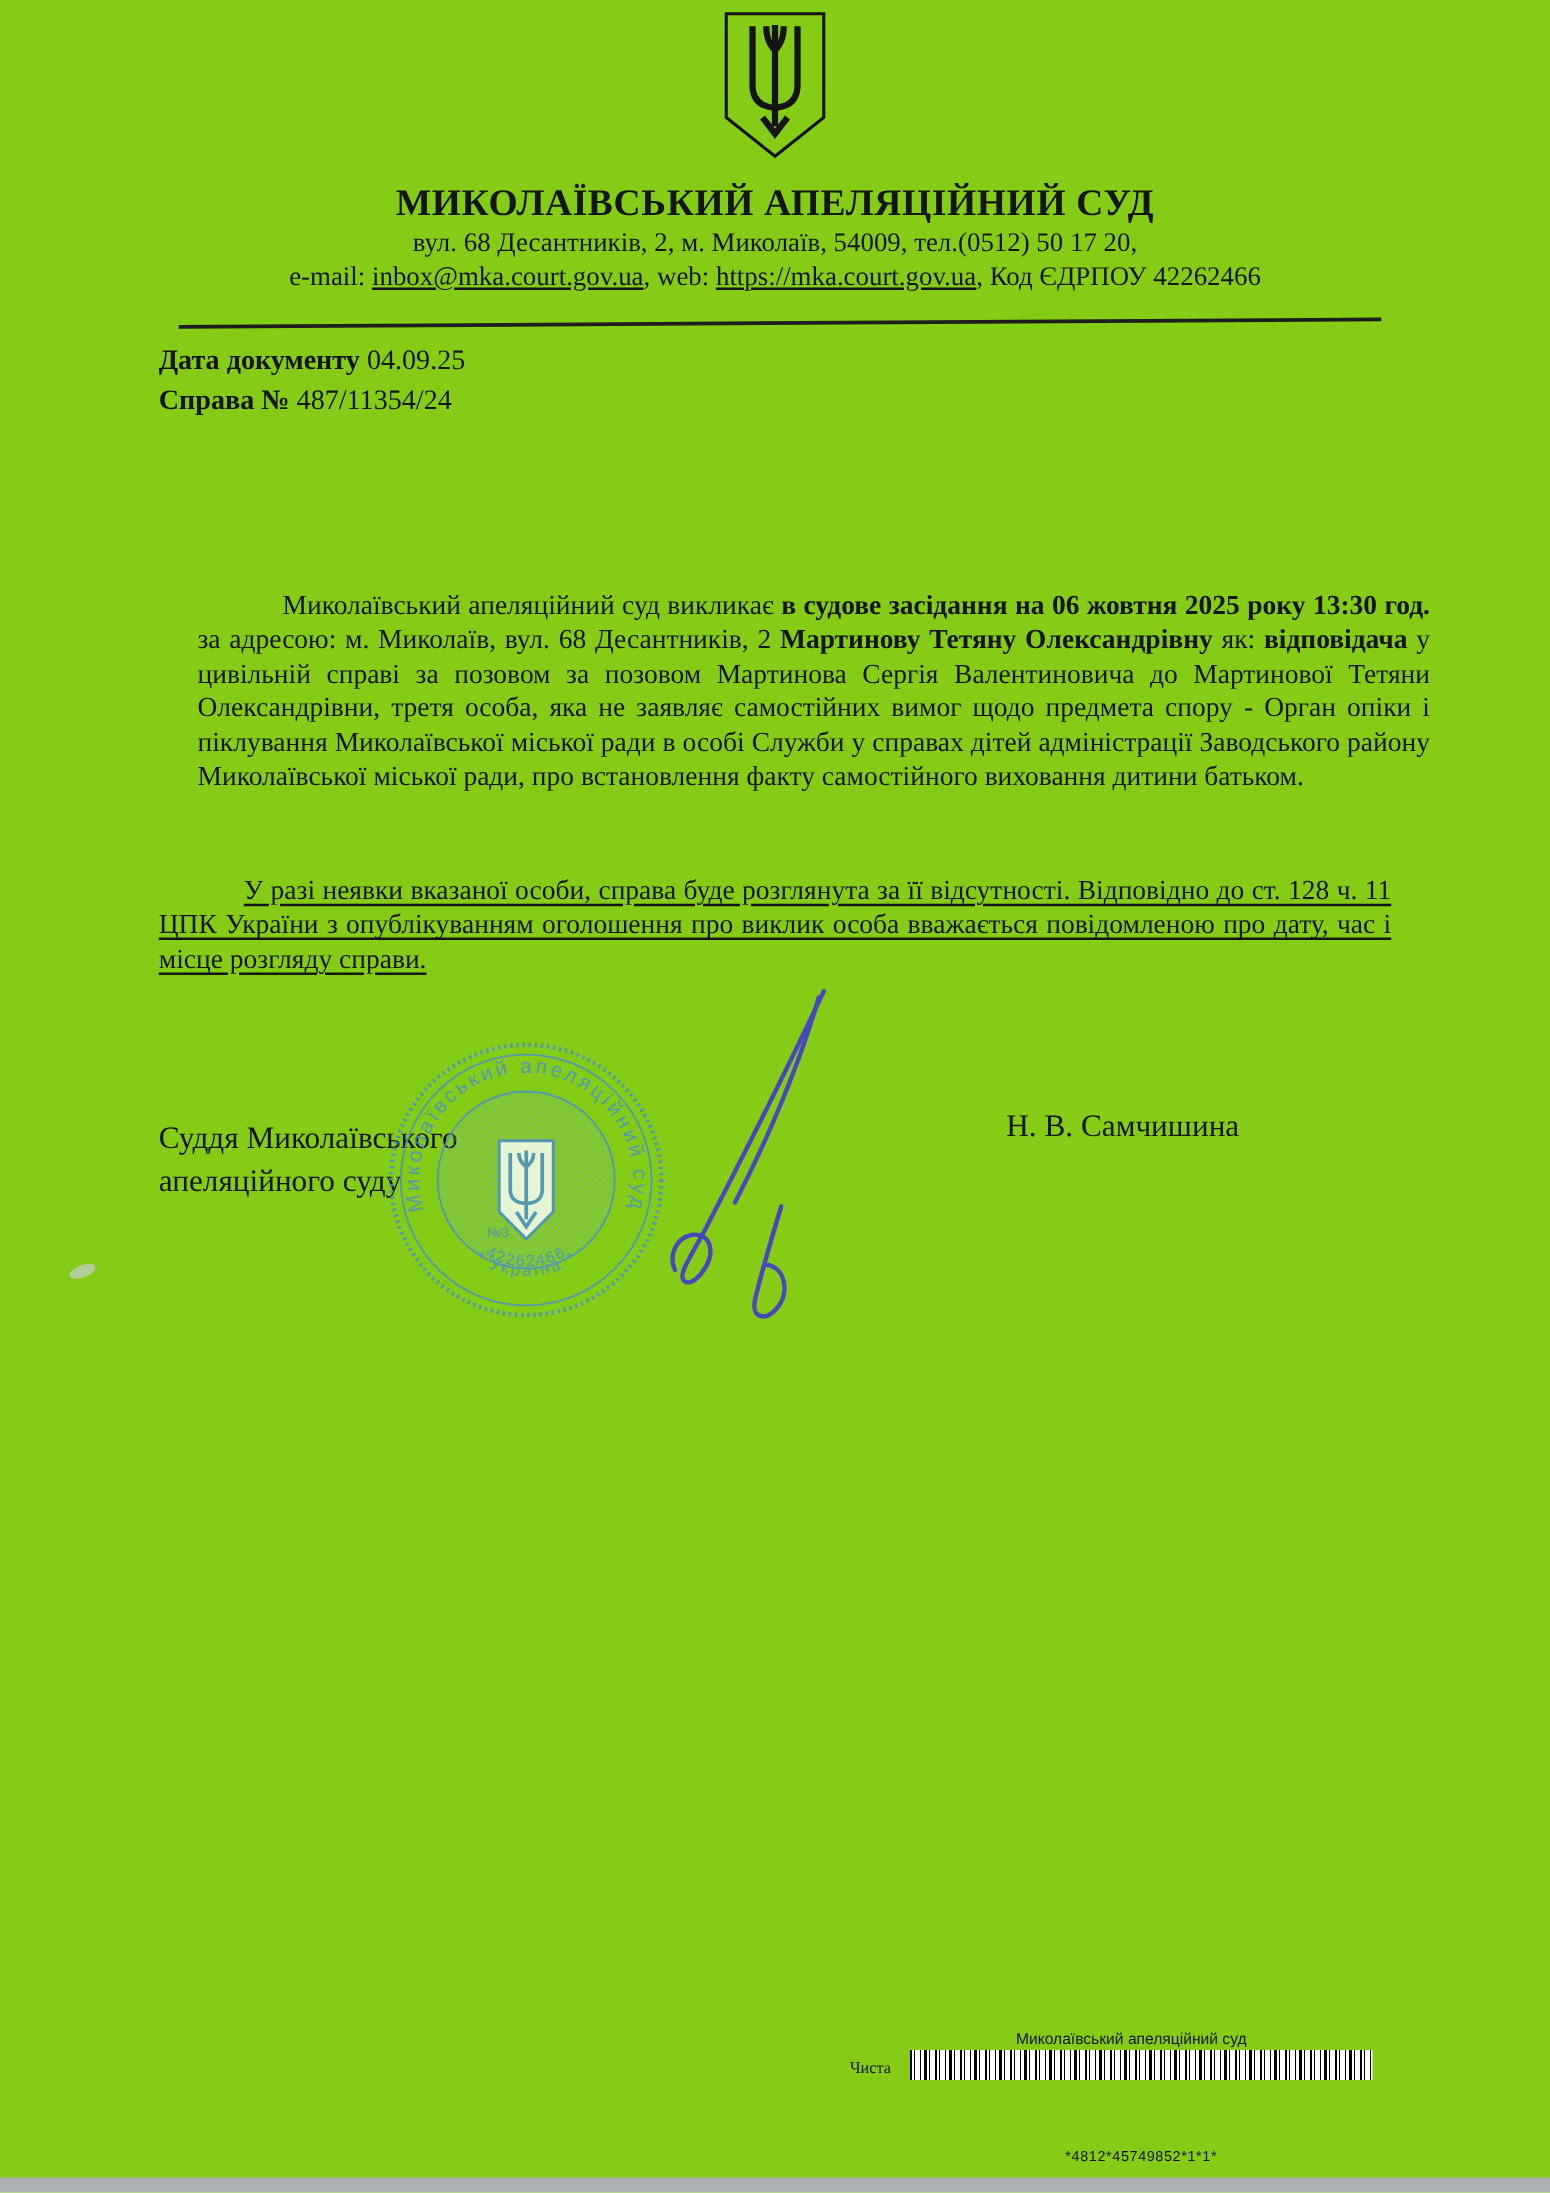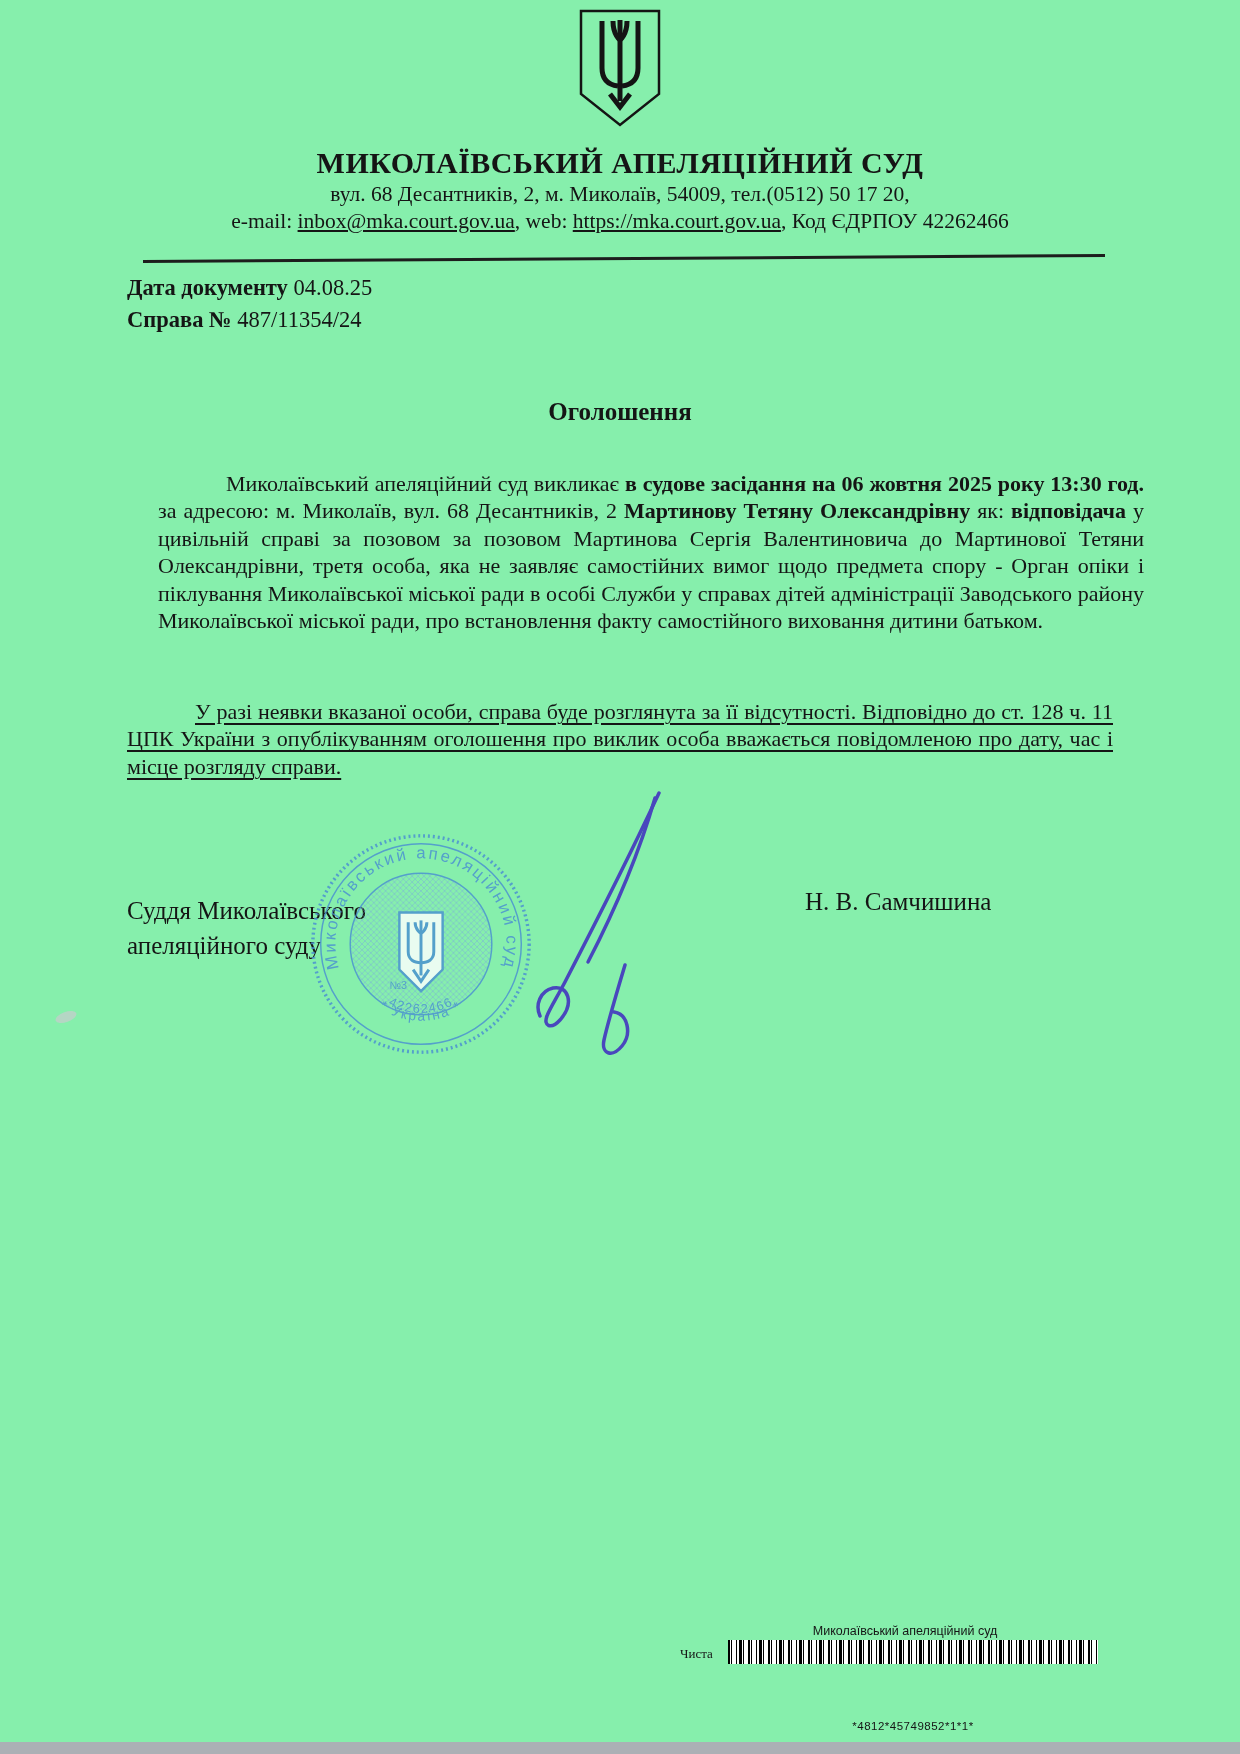--- a/index.html
+++ b/index.html
@@ -1,18 +1,18 @@
 <!DOCTYPE html>
 <html><head>
 <meta charset="utf-8">
 <style>
   html,body { margin:0; padding:0; background:#e8e8e8; }
   .page {
     position:relative; width:1240px; height:1754px; margin:0 auto;
-    background:#86efac; overflow:hidden;
+    background:#84cc16; overflow:hidden;
     font-family:"Liberation Serif","DejaVu Serif",serif; color:#151515;
   }
   .hdr { position:absolute; top:8px; left:0; width:100%; text-align:center; }
   .emblem { display:block; margin:0 auto; }
   .court-title { margin-top:16px; font-size:30px; font-weight:bold; letter-spacing:0.5px; }
   .court-line { font-size:21.5px; margin-top:2px; }
   .court-line a { color:#151515; text-decoration:underline; }
   .hr-line { position:absolute; left:143px; top:257px; width:962px; height:3px;
              background:#1d1d1d; transform:rotate(-0.35deg); }
   .meta { position:absolute; left:127px; top:272px; font-size:22.5px; line-height:32px; }
@@ -61,25 +61,24 @@
       </g>
     </svg>
     <div class="court-title">МИКОЛАЇВСЬКИЙ АПЕЛЯЦІЙНИЙ СУД</div>
     <div class="court-line">вул. 68 Десантників, 2, м. Миколаїв, 54009, тел.(0512) 50 17 20,</div>
     <div class="court-line"><span>e-mail: </span><a href="#">inbox@mka.court.gov.ua</a><span>, web: </span><a href="#">https://mka.court.gov.ua</a><span>, Код ЄДРПОУ 42262466</span></div>
   </div>
 
   <div class="hr-line"></div>
 
   <div class="meta">
-    <div><b>Дата документу</b><span> 04.08.25</span></div>
+    <div><b>Дата документу</b><span> 04.09.25</span></div>
     <div><b>Справа №</b><span> 487/11354/24</span></div>
   </div>
 
-  <div class="heading">Оголошення</div>
 
   <div class="para para1"><span>Миколаївський апеляційний суд викликає </span><span style="font-weight: bold;">в судове засідання на 06 жовтня 2025 року 13:30 год.</span><span> за адресою: м. Миколаїв, вул. 68 Десантників, 2 </span><span style="font-weight: bold;">Мартинову Тетяну Олександрівну</span><span> як: </span><span style="font-weight: bold;">відповідача</span><span> у цивільній справі за позовом за позовом Мартинова Сергія Валентиновича до Мартинової Тетяни Олександрівни, третя особа, яка не заявляє самостійних вимог щодо предмета спору - Орган опіки і піклування Миколаївської міської ради в особі Служби у справах дітей адміністрації Заводського району Миколаївської міської ради, про встановлення факту самостійного виховання дитини батьком.</span></div>
   <div class="para para2">У разі неявки вказаної особи, справа буде розглянута за її відсутності. Відповідно до ст. 128 ч. 11 ЦПК України з опублікуванням оголошення про виклик особа вважається повідомленою про дату, час і місце розгляду справи.</div>
 
   <div class="judge-role">
     <div>Суддя Миколаївського</div>
     <div>апеляційного суду</div>
   </div>
   <div class="judge-name">Н. В. Самчишина</div>
 

